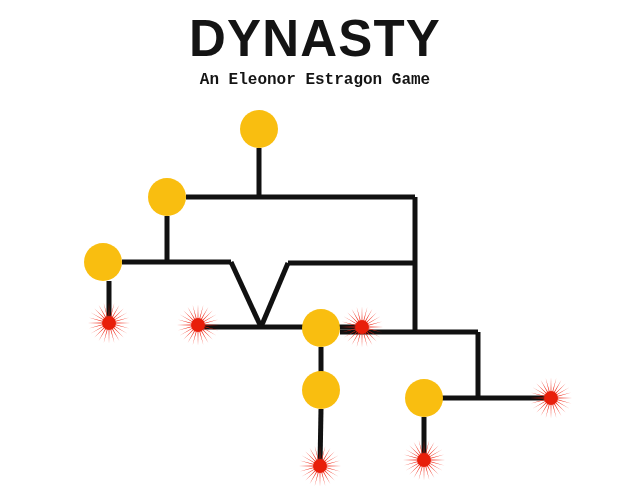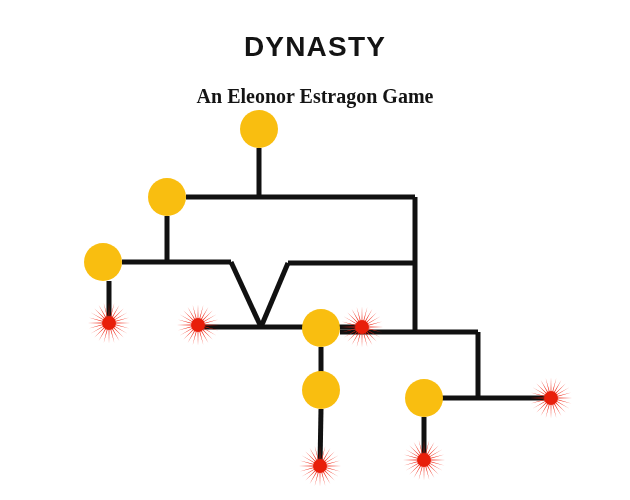--- a/index.html
+++ b/index.html
@@ -23,30 +23,30 @@
   }
   .title-block {
     position: absolute;
     left: 0;
     top: 8px;
     width: 630px;
     text-align: center;
   }
   .game-title {
     font-family: "Liberation Sans", sans-serif;
-    font-size: 28px;
+    font-size: 51px;
     font-weight: bold;
     letter-spacing: 1.2px;
     color: #141414;
     line-height: 46px;
-    margin: 16px;
+    margin: 8px;
   }
   .game-subtitle {
-    font-family: Liberation Serif, serif;
-    font-size: 20px;
+    font-family: Liberation Mono, monospace;
+    font-size: 16px;
     font-weight: bold;
     color: #141414;
     line-height: 20px;
     margin: 6px 0 0 0;
   }
   #tree-canvas {
     position: absolute;
     left: 0;
     top: 0;
     width: 630px;

